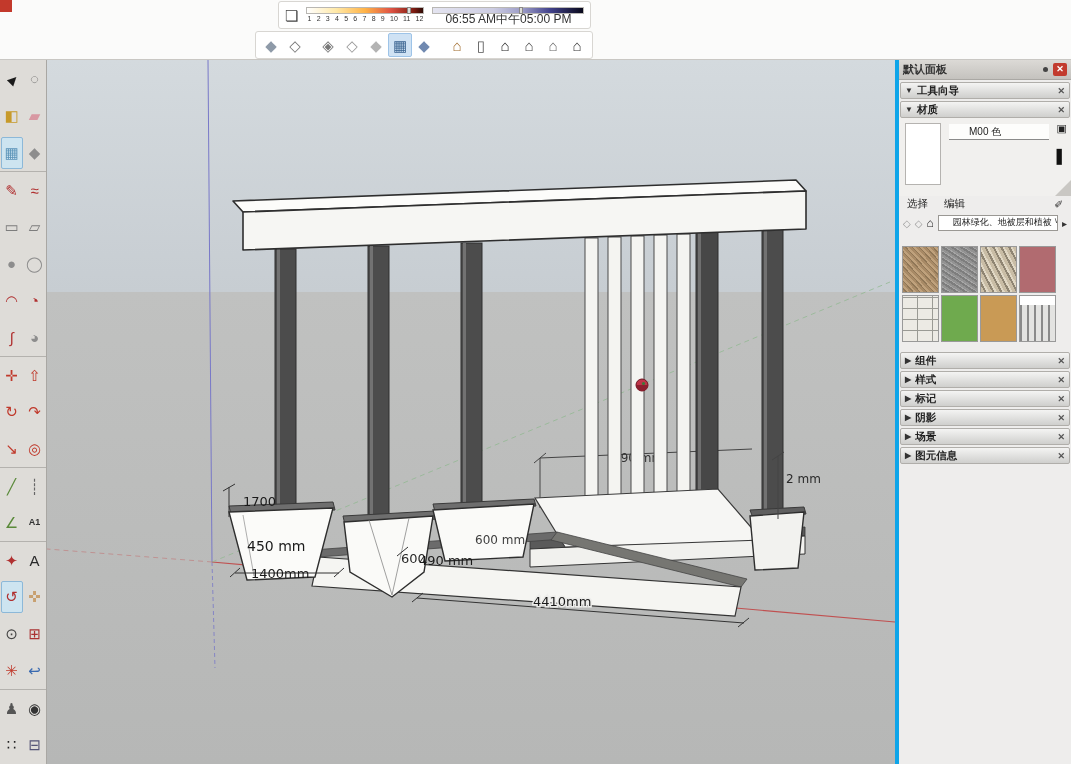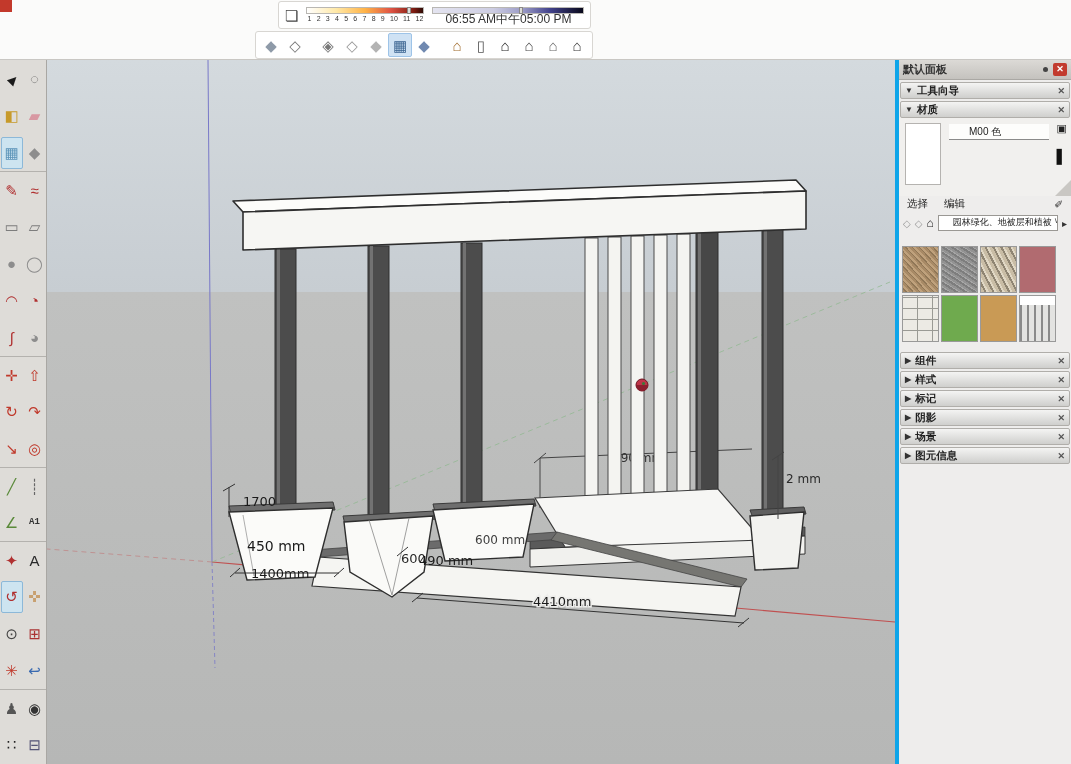--- a/index.html
+++ b/index.html
@@ -33,21 +33,21 @@
   .vti.sel{background:#cfe2f4;border-color:#9ec4e8;}
 
   
   .ltb{position:absolute;left:0;top:60px;width:47px;height:704px;background:#dedcd8;
        border-right:1px solid #a9a7a3;overflow:hidden;}
   .ltb-row{display:flex;height:37px;align-items:center;justify-content:center;gap:1px;}
   .ltb-row.sep{border-top:1px solid #b4b2ae;}
   .tool{width:22px;height:32px;display:flex;align-items:center;justify-content:center;
         font-size:15px;line-height:1;border:1px solid transparent;border-radius:2px;}
   .tool.sel{background:#cde4f0;border-color:#8cb8d8;}
-  .tool.small{font-size:9px;font-weight:bold;font-family:Liberation Mono, monospace;}
+  .tool.small{font-size:9px;font-weight:bold;}
 
   
   .canvas{position:absolute;left:47px;top:60px;width:848px;height:704px;}
 
   
   .rpanel{position:absolute;left:895px;top:60px;width:176px;height:704px;background:#eeedec;
           border-left:4px solid #0ea5e9;font-size:11px;color:#222;}
   .rp-title{height:20px;background:linear-gradient(#dcdad6,#c4c2be);display:flex;align-items:center;
             padding:0 4px;font-weight:bold;font-size:11px;color:#333;border-bottom:1px solid #aaa8a4;}
   .rp-title .sp{flex:1;}

